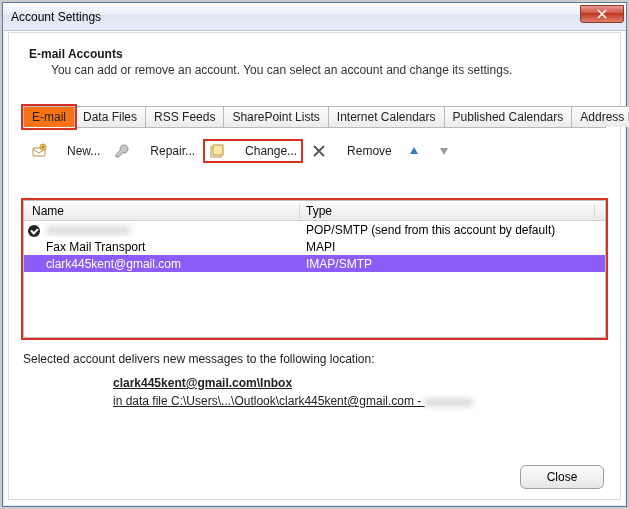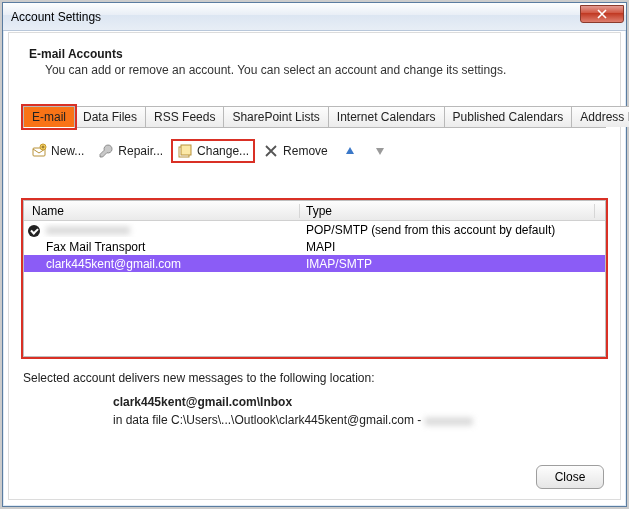--- a/index.html
+++ b/index.html
@@ -43,21 +43,21 @@
     cursor:pointer;
   }
   .inner {
     position:absolute;
     top:29px; left:5px; right:5px; bottom:6px;
     border:1px solid #dcdcdc;
     background:#fff;
     padding: 10px 14px 10px 14px;
   }
   .heading { font-weight:bold; font-size:12px; margin:4px 0 2px 6px; color:#1a1a1a; }
-  .subheading { margin:0 0 28px 22px; color:#333; font-size:12px; }
+  .subheading { margin:0 0 28px 28px; color:#333; font-size:12px; }
   .tabs {
     display:flex;
     border-bottom:1px solid #b9b9b9;
     height:23px;
     align-items:flex-end;
     font-size:12px;
     margin-bottom:10px;
   }
   .tab {
     padding:3px 8px 3px 8px;
@@ -80,32 +80,32 @@
   }
   .toolbar {
     display:flex;
     align-items:center;
     gap:6px;
     padding:3px 4px;
     margin-bottom:5px;
     font-size:12px;
   }
   .tbtn {
-    display:flex; align-items:center; gap:4px;
+    display:flex; align-items:center; gap:20px;
     padding:2px 4px; cursor:pointer;
     color:#222;
   }
   .tbtn.hl { outline:2px solid #d93025; }
   .ticon { width:16px; height:16px; display:inline-block; position:relative; }
   .ticon svg { width:16px; height:16px; display:block; }
   .ticon.arrow-up::before{content:"";border-left:4px solid transparent;border-right:4px solid transparent;border-bottom:7px solid #3b78c8;position:absolute;left:4px;top:4px;}
   .ticon.arrow-dn::before{content:"";border-left:4px solid transparent;border-right:4px solid transparent;border-top:7px solid #9a9a9a;position:absolute;left:4px;top:5px;}
   .listbox {
     border:1px solid #bfbfbf;
-    height:157px;
+    height:138px;
     overflow:hidden;
     outline:2px solid #d93025;
     outline-offset:0px;
     margin-top:36px;
   }
   .listhdr {
     display:flex;
     background:linear-gradient(#fdfdfd,#eaeaea);
     border-bottom:1px solid #d0d0d0;
     font-size:12px;
@@ -120,26 +120,26 @@
   .row .rt { flex:1; padding-left:6px; white-space:nowrap; overflow:hidden; }
   .row.default .rn::before{
     content:""; position:absolute; left:4px; top:2px; width:12px;height:12px;border-radius:50%;background:#232323;
   }
   .row.default .rn::after{
     content:""; position:absolute; left:7px; top:5px; width:5px;height:3px;border-left:2px solid #fff;border-bottom:2px solid #fff;transform:rotate(-45deg);
   }
   .row .blur { filter: blur(3px); color:#888; }
   .row.sel { background:#8b5cf6; color:#fff; }
   .loc { margin-top:14px; font-size:12px; color:#222; }
-  .loc-lines { margin:8px 0 0 90px; font-size:12px; line-height:1.5; color:#222;}
+  .loc-lines { margin:8px 0 0 90px; font-size:12px; line-height:1.5; color:#222;text-decoration:underline;}
   .loc-lines .b { font-weight:bold; }
   .loc-lines .blur2 { filter:blur(3px); color:#888; display:inline-block; vertical-align:middle;}
   .footer { position:absolute; right:16px; bottom:10px; }
   .closebtn {
-    width:68px; height:24px;
+    width:84px; height:24px;
     background:linear-gradient(#fdfdfd,#e6e6e6);
     border:1px solid #9e9e9e;
     border-radius:6px;
     font-size:12px;
     cursor:pointer;
     color:#000;
     text-align:center;
   }
 </style>
 </head>

